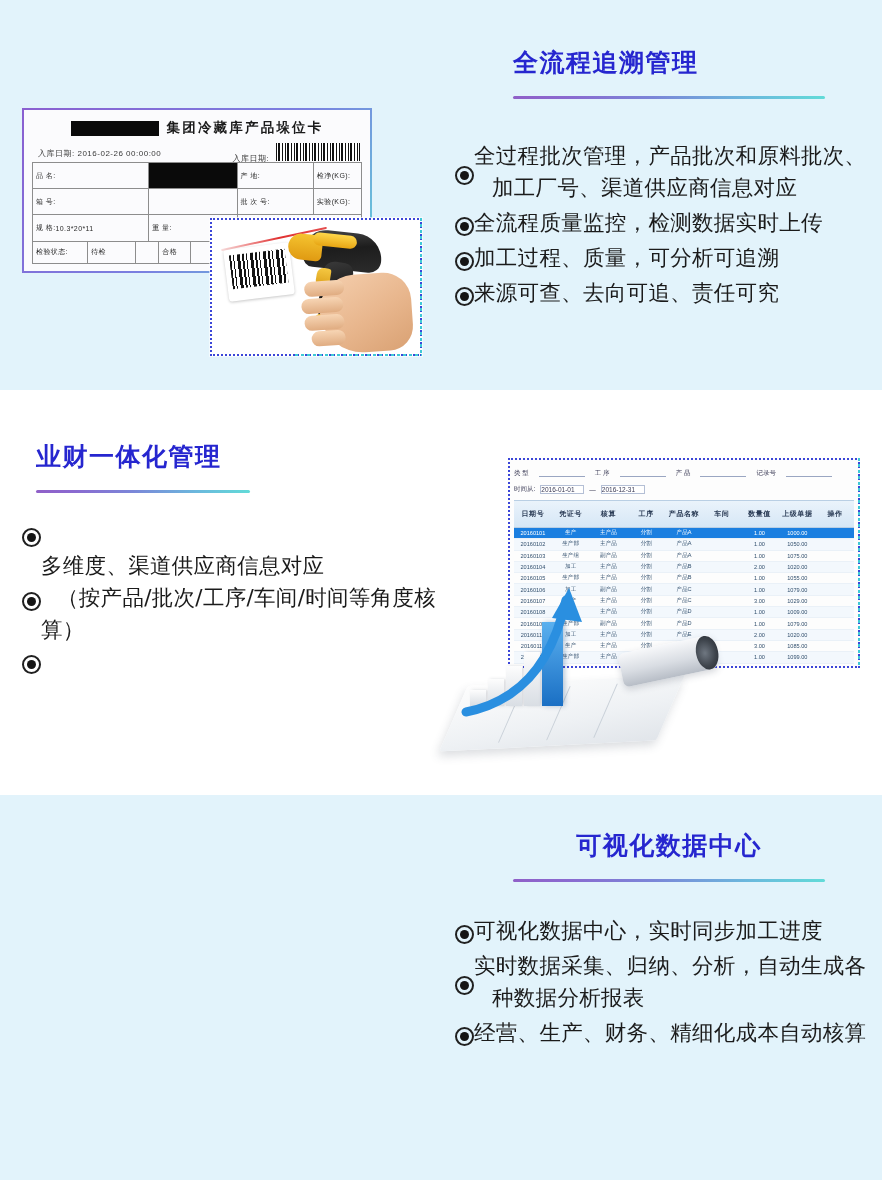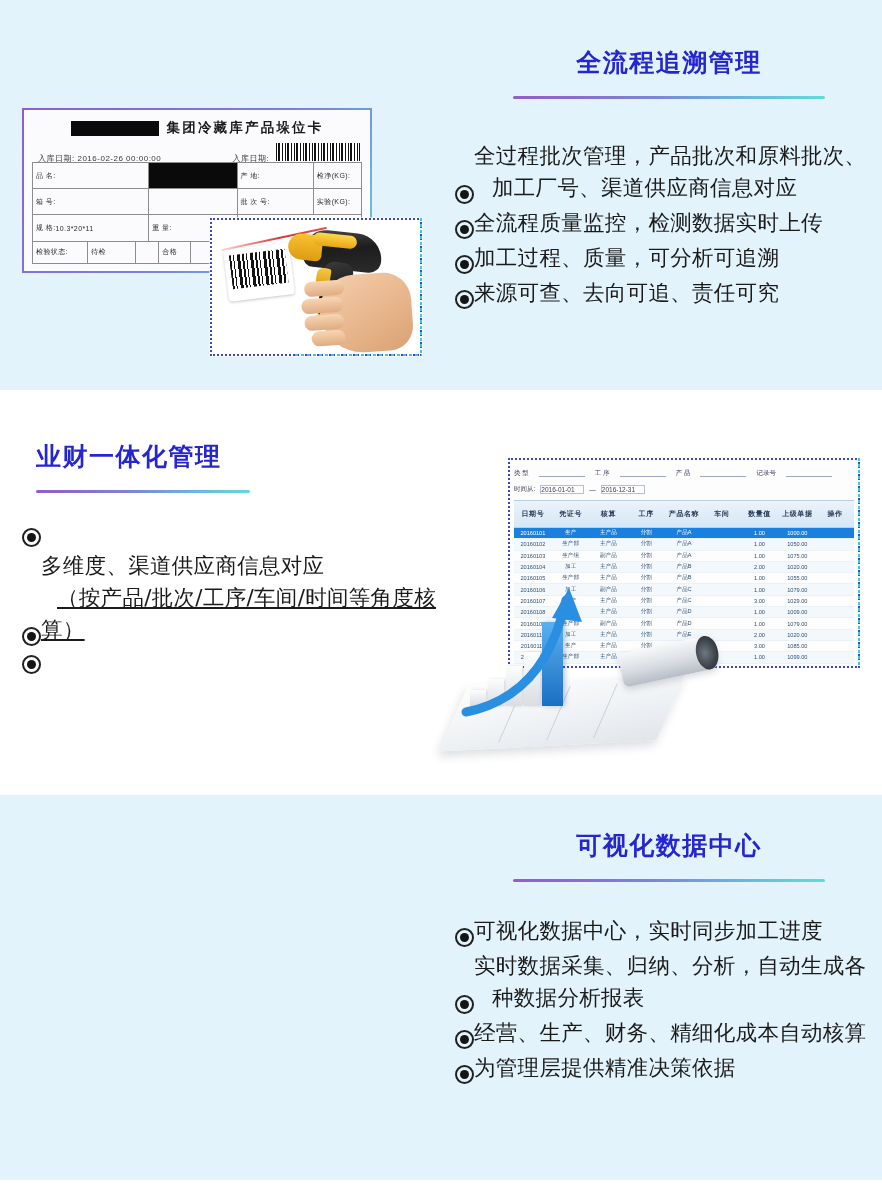--- a/index.html
+++ b/index.html
@@ -31,41 +31,41 @@
     white-space:nowrap;
     font-family:"DejaVu Sans","Liberation Sans",sans-serif;
   }
   .rule {
     height:3px; border-radius:2px; margin-top:17px;
     background:linear-gradient(90deg,#9060c8 0%,#8a6ad0 18%,#7b86d8 45%,#6bb8dd 75%,#62dbd8 100%);
   }
 
   
   .bullets { position:absolute; }
-  .bullet-row { display:flex; align-items:flex-end; margin-bottom:3px; }
+  .bullet-row { display:flex; align-items:center; margin-bottom:3px; }
   .bullet-mark {
     flex:0 0 auto;
     width:19px; height:19px;
     border:2.5px solid #202020;
     border-radius:50%;
     position:relative;
     margin-top:6px;
   }
   .bullet-mark::after {
     content:""; position:absolute; left:50%; top:50%;
     width:9px; height:9px; margin:-4.5px 0 0 -4.5px;
     background:#151515; border-radius:50%;
   }
   .bullet-text {
     font-size:21.5px; line-height:32px; color:#1b1b1b;
     letter-spacing:0.3px;
     font-family:"DejaVu Sans","Liberation Sans",sans-serif;
   }
   .bullet-text .cont { display:block; text-indent:18px; }
-  .bullet-text .cont2 { display:block; text-indent:16px;text-decoration:underline; }
+  .bullet-text .cont2 { display:block; text-indent:16px; }
 
   
   #trace-art { position:absolute; left:22px; top:108px; width:400px; height:252px; }
 
   .stack-card {
     position:absolute; left:0; top:0; width:350px; height:165px;
     background:#fbfbfd;
     border:2px solid;
     border-image:linear-gradient(135deg,#8a5fd0 0%,#7a7fe0 55%,#63d4d8 100%) 1;
   }
@@ -75,21 +75,21 @@
   }
   .redact { display:inline-block; background:#0a0a0a; height:15px; width:88px; vertical-align:middle; }
   .card-title-text {
     font-size:13.5px; font-weight:bold; color:#1b1b1b; letter-spacing:2.2px;
     font-family:"DejaVu Sans",sans-serif;
     filter:blur(0.45px);
     margin-left:8px;
   }
   .card-meta {
     position:absolute; left:14px; top:33px; right:10px;
-    display:flex; justify-content:space-between; align-items:flex-end;
+    display:flex; justify-content:space-between; align-items:center;
     font-size:8px; color:#3a3a3a; filter:blur(0.4px);
   }
   .card-meta .lbl { letter-spacing:0.5px; }
   .barcode {
     display:inline-block; width:84px; height:18px; margin-left:4px;
     background:repeating-linear-gradient(90deg,#111 0 1px,#fff 1px 2px,#111 2px 4px,#fff 4px 6px,#111 6px 7px,#fff 7px 9px);
   }
   .card-grid {
     position:absolute; left:8px; top:52px; right:8px; bottom:7px;
     display:grid;
@@ -342,21 +342,21 @@
         <div class="hand">
           <div class="finger f1"></div>
           <div class="finger f2"></div>
           <div class="finger f3"></div>
           <div class="finger f4"></div>
         </div>
       </div>
     </div>
 
     <div class="heading-block" style="left:513px; top:46px; width:312px;">
-      <div class="heading" style="text-align:center;">全流程追溯管理</div>
+      <div class="heading" style="">全流程追溯管理</div>
       <div class="rule"></div>
     </div>
 
     <div class="bullets" style="left:455px; top:140px; width:420px;">
       <div class="bullet-row">
         <span class="bullet-mark"></span>
         <span class="bullet-text">
           <span>全过程批次管理，产品批次和原料批次、</span>
           <span class="cont">加工厂号、渠道供应商信息对应</span>
         </span>
@@ -608,22 +608,18 @@
         <span class="bullet-mark"></span>
         <span class="bullet-text">
           <span>实时数据采集、归纳、分析，自动生成各</span>
           <span class="cont">种数据分析报表</span>
         </span>
       </div>
       <div class="bullet-row">
         <span class="bullet-mark"></span>
         <span class="bullet-text">经营、生产、财务、精细化成本自动核算</span>
       </div>
-      <div class="bullet-row">
-        <span class="bullet-mark"></span>
-        <span class="bullet-text">为管理层提供精准决策依据</span>
-      </div>
     </div>
 
   </div>
 
   <div class="tail"></div>
 </div>
 
 </body></html>

